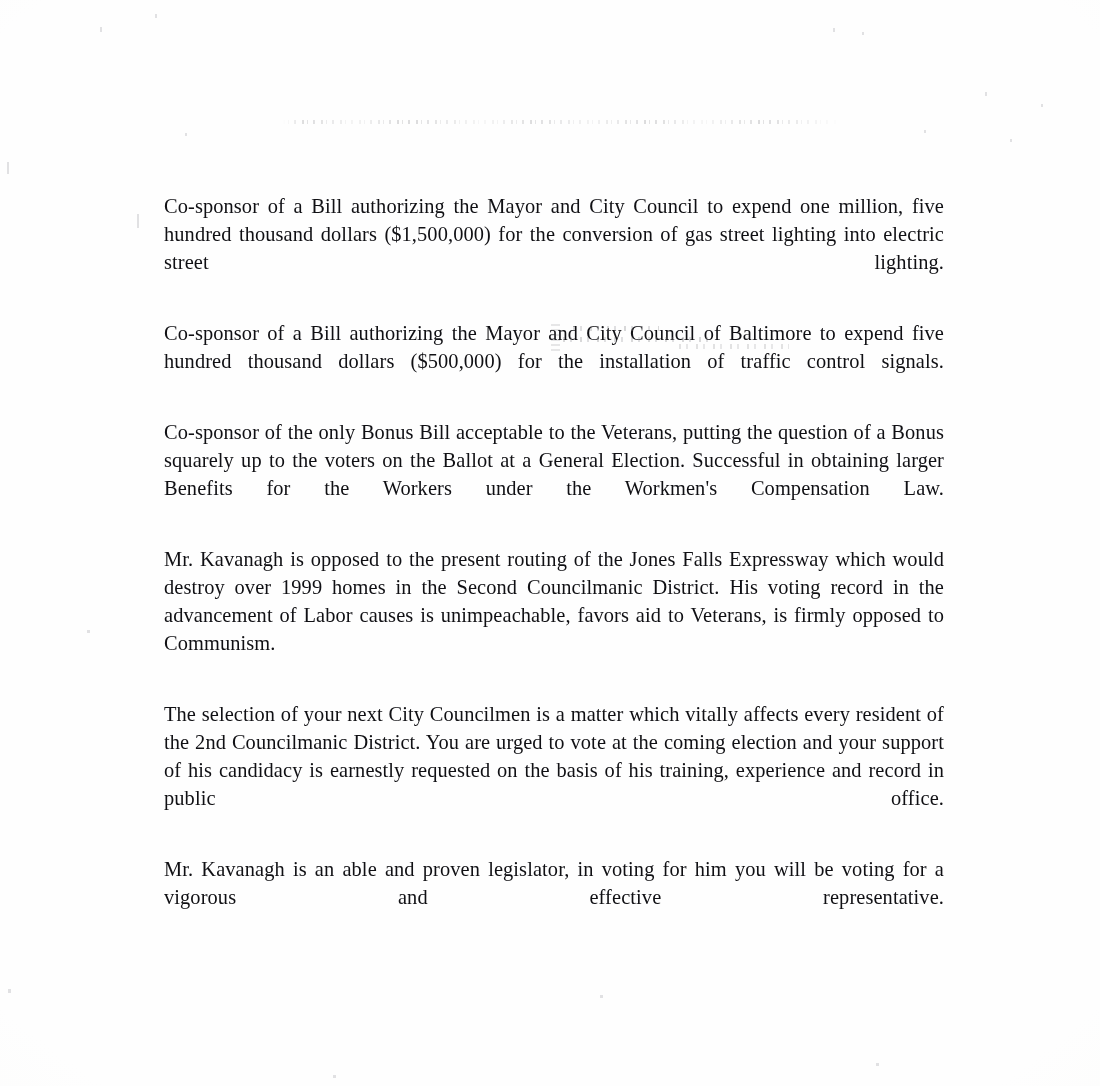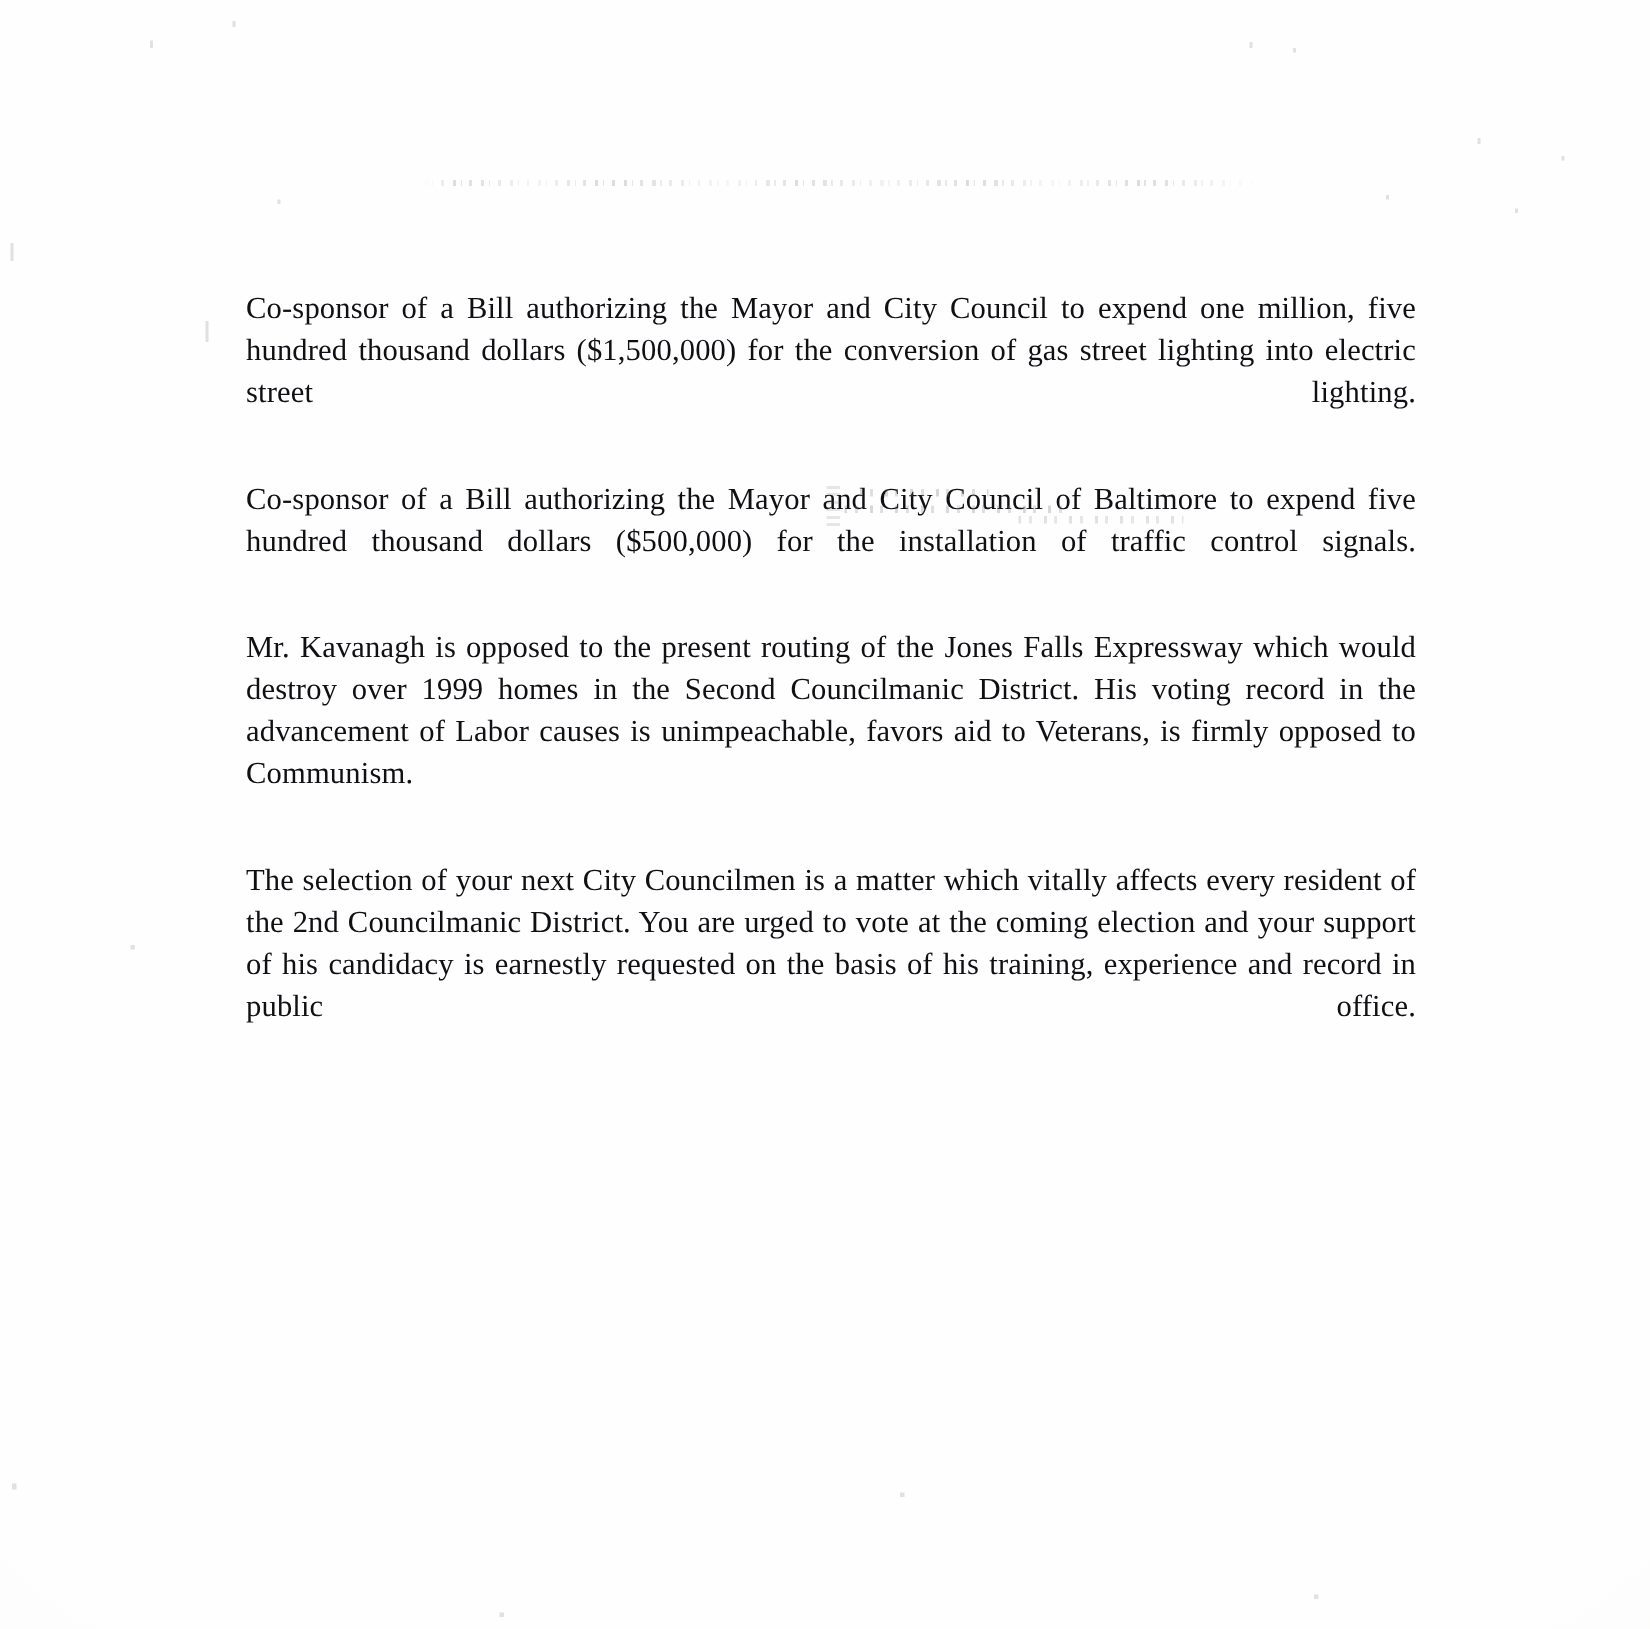--- a/index.html
+++ b/index.html
@@ -161,22 +161,24 @@
   <div class="speck" style="left:137px;  top:214px; width:2px; height:14px;"></div>
   <div class="speck" style="left:87px;   top:630px; width:3px; height:3px;"></div>
   <div class="speck" style="left:600px;  top:995px; width:3px; height:3px;"></div>
   <div class="speck" style="left:333px;  top:1075px;width:3px; height:3px;"></div>
   <div class="speck" style="left:876px;  top:1063px;width:3px; height:3px;"></div>
   <div class="speck" style="left:8px;    top:989px; width:3px; height:4px;"></div>
 
   <div class="text-body">
     <p class="para">Co-sponsor of a Bill authorizing the Mayor and City Council to expend one million, five hundred thousand dollars ($1,500,000) for the conversion of gas street lighting into electric street lighting.</p>
     <p class="para">Co-sponsor of a Bill authorizing the Mayor and City Council of Baltimore to expend five hundred thousand dollars ($500,000) for the installation of traffic control signals.</p>
+    <p class="para">Co-sponsor of the only Bonus Bill acceptable to the Veterans, putting the question of a Bonus squarely up to the voters on the Ballot at a General Election. Successful in obtaining larger Benefits for the Workers under the Workmen's Compensation Law.</p>
     <p class="para">Mr. Kavanagh is opposed to the present routing of the Jones Falls Expressway which would destroy over 1999 homes in the Second Councilmanic District. His voting record in the advancement of Labor causes is unimpeachable, favors aid to Veterans, is firmly opposed to Communism.</p>
     <p class="para">The selection of your next City Councilmen is a matter which vitally affects every resident of the 2nd Councilmanic District. You are urged to vote at the coming election and your support of his candidacy is earnestly requested on the basis of his training, experience and record in public office.</p>
+    <p class="para">Mr. Kavanagh is an able and proven legislator, in voting for him you will be voting for a vigorous and effective representative.</p>
   </div>
 
   <div class="ink-smudge">
     <div class="sm-blob"></div>
     <div class="sm-row sm-a"></div>
     <div class="sm-row sm-b"></div>
     <div class="sm-row sm-c"></div>
   </div>
 
 </div>

